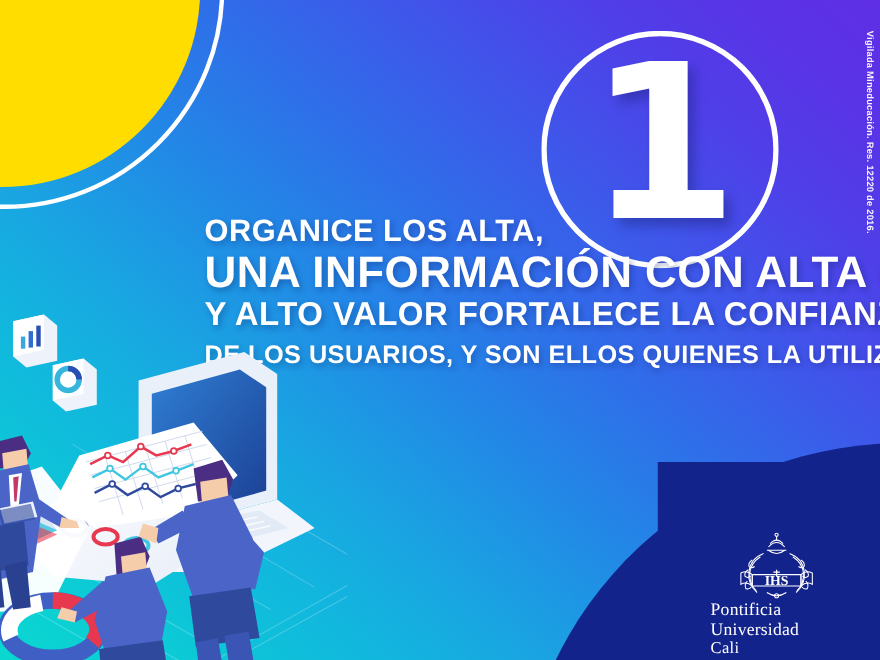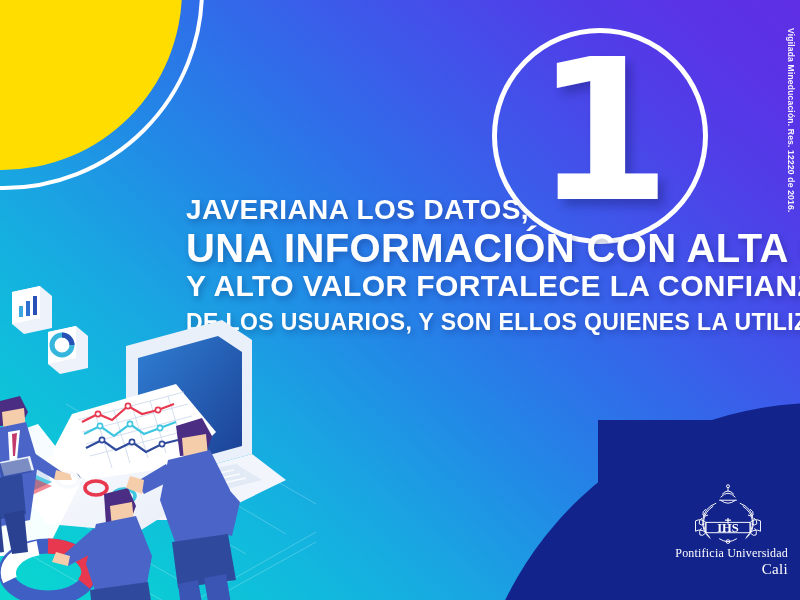--- a/index.html
+++ b/index.html
@@ -76,45 +76,45 @@
   .legal{
     position:absolute;right:4px;top:28px;
     writing-mode:vertical-rl;
     font-size:8.5px;color:#ffffff;font-weight:600;
     letter-spacing:.2px;white-space:nowrap;opacity:.95;
   }
 
   
   .logo{
     position:absolute;left:646px;top:484px;width:142px;height:106px;
-    text-align:right;color:#ffffff;
+    text-align:left;color:#ffffff;
   }
   .logo .crestwrap{height:62px;}
-  .logo .name1{font-family:"Liberation Serif",serif;font-size:12px;letter-spacing:.2px;}
+  .logo .name1{font-family:"Liberation Serif",serif;font-size:16px;letter-spacing:.2px;}
   .logo .name2{font-family:"Liberation Serif",serif;font-size:24px;font-weight:700;letter-spacing:1.2px;line-height:26px;}
   .logo .name3{font-family:"Liberation Serif",serif;font-size:15px;letter-spacing:.3px;}
 
   
   .illus{position:absolute;left:-14px;top:284px;width:330px;height:320px;}
 </style>
 </head>
 <body>
 
 <div id="poster">
 
   <div class="yellow-circle"></div>
   <div class="white-arc"></div>
   <div class="navy-wave"></div>
   <div class="navy-wave2"></div>
 
   <div class="ring"></div>
   <div class="numeral">1</div>
 
   <div class="headline">
-    <span class="l l1">JAVERIANA LOS DATOS,</span>
+    <span class="l l1">ORGANICE LOS ALTA,</span>
     <span class="l l2">UNA INFORMACIÓN CON ALTA CALIDAD</span>
     <span class="l l3">Y ALTO VALOR FORTALECE LA CONFIANZA</span>
     <span class="l l4">DE LOS USUARIOS, Y SON ELLOS QUIENES LA UTILIZARÁN</span>
   </div>
 
   <div class="legal">Vigilada Mineducación. Res. 12220 de 2016.</div>
 
   <svg class="illus" viewBox="0 0 330 320">
     <defs>
       <linearGradient id="paper" x1="0" y1="0" x2="1" y2="1">

